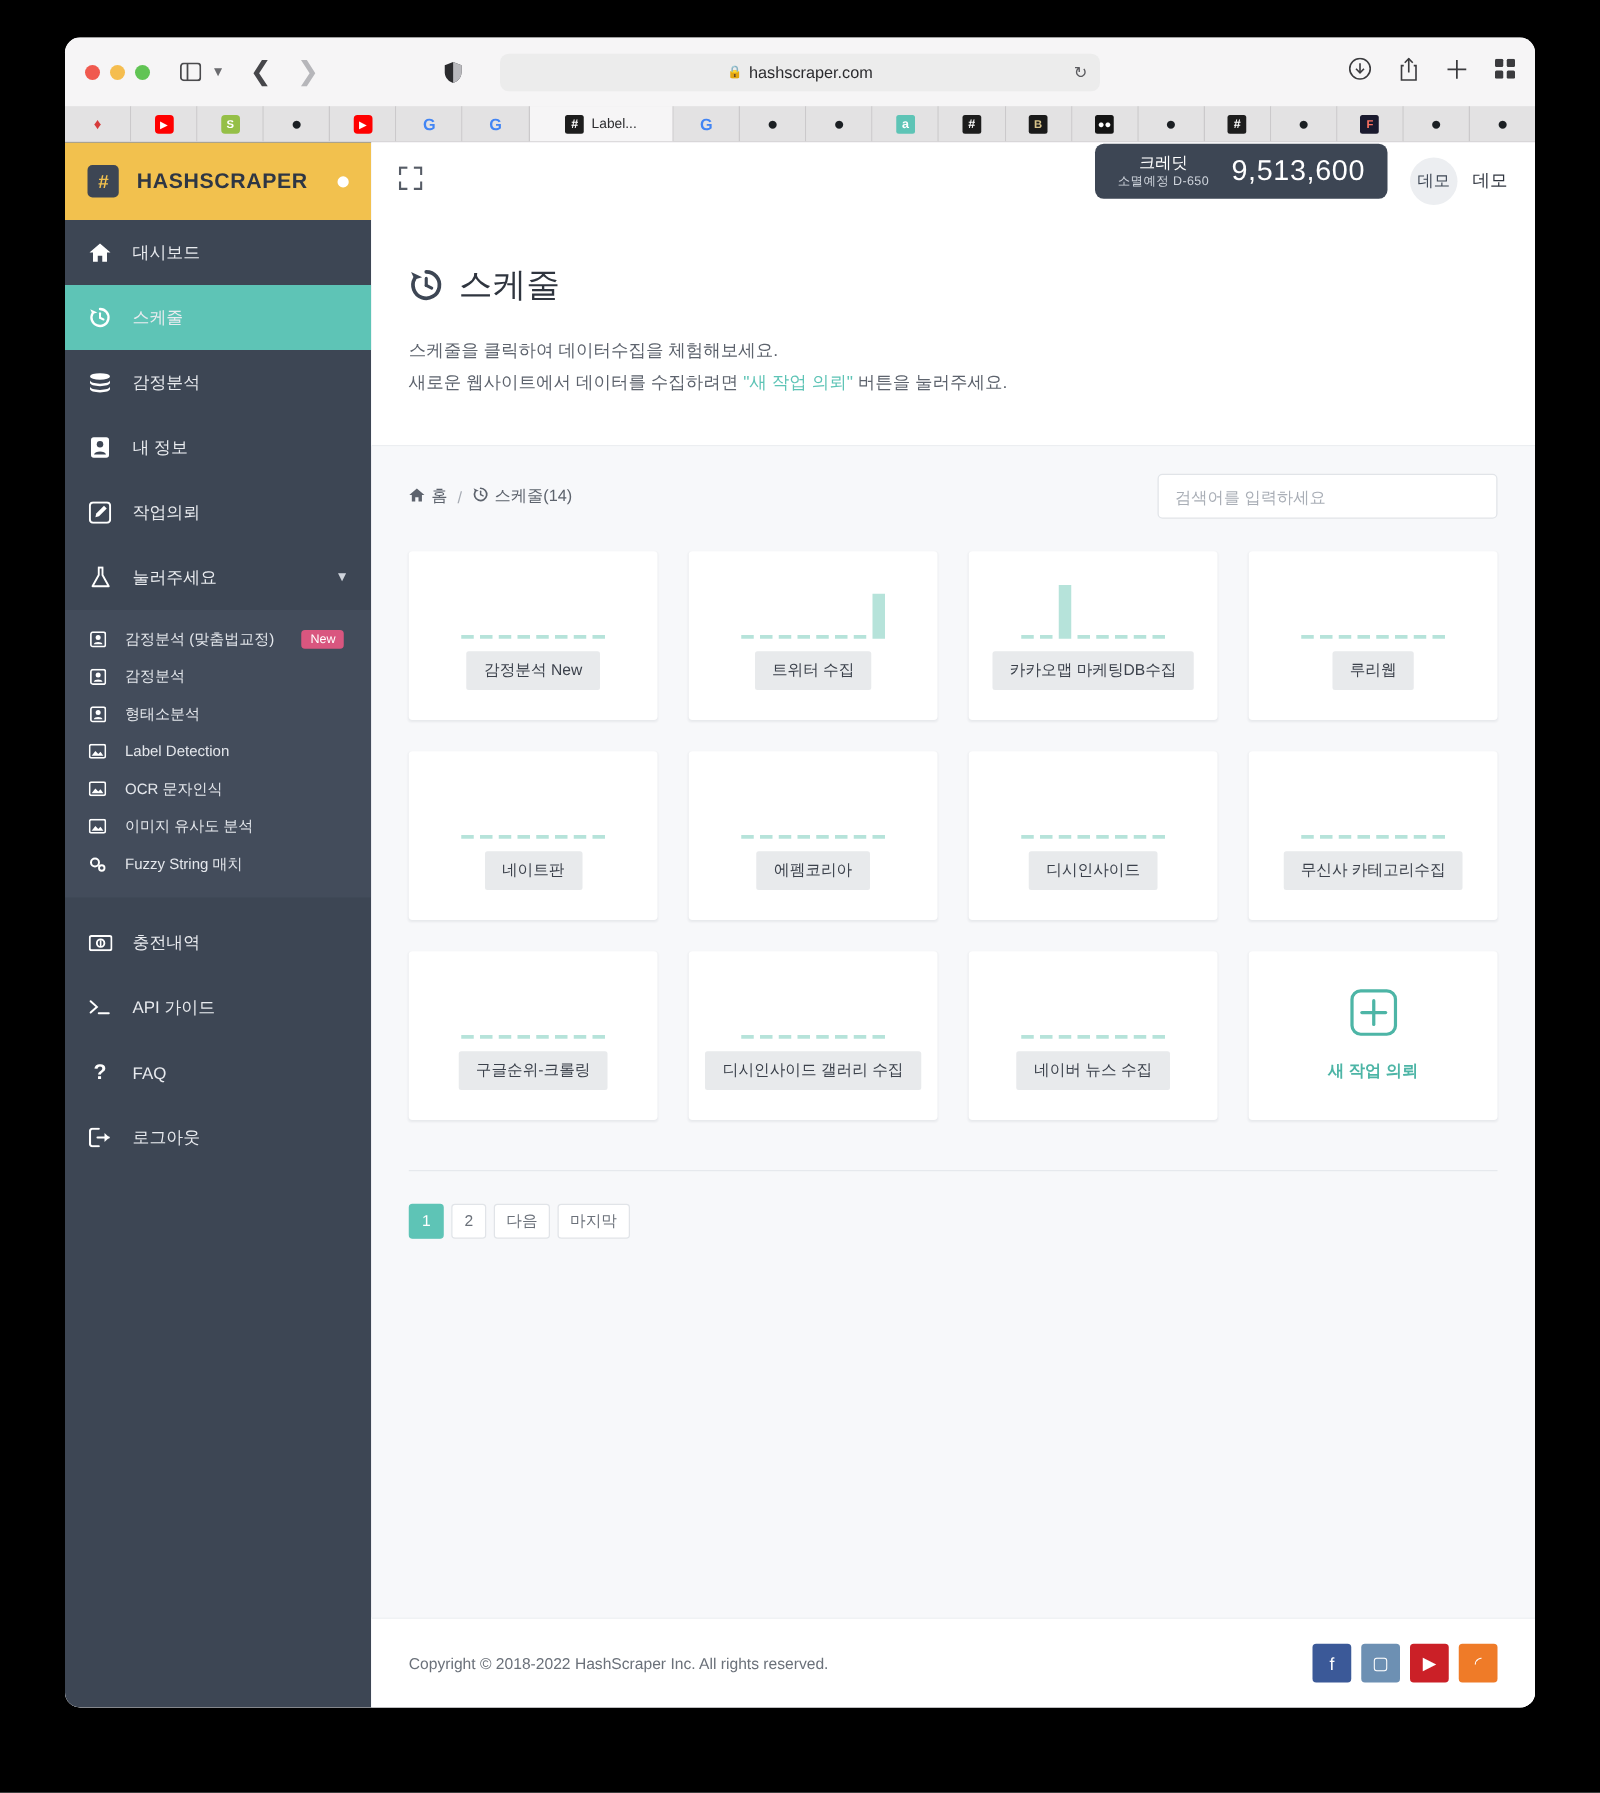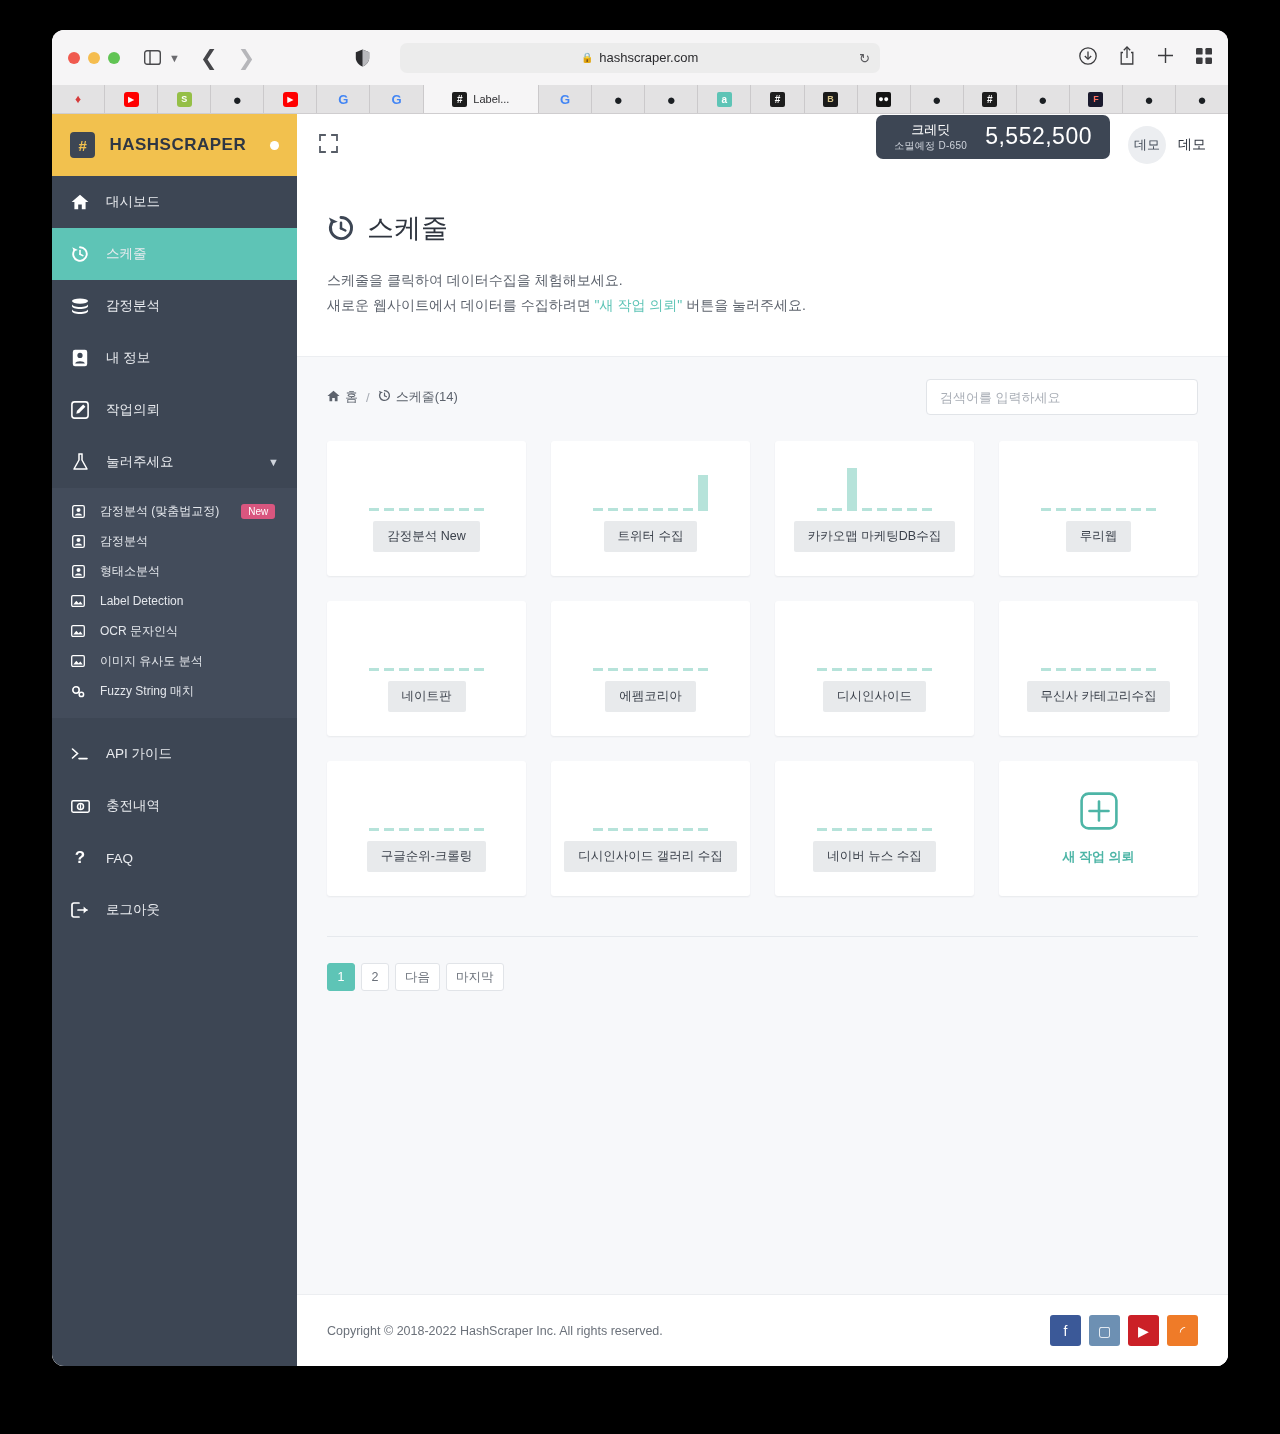--- a/index.html
+++ b/index.html
@@ -679,37 +679,37 @@
                 </svg>
               </span>
               <span>Fuzzy String 매치</span>
             </div>
           </div>
 
         <div class="nav-sep"></div>
 
         <div class="nav-item">
           <span class="ni-icon">
-            <svg width="18" height="14" viewBox="0 0 18 14">
-                <path d="M1.5 2 L6.5 6.5 L1.5 11" fill="none" stroke="#fff" stroke-width="1.6" stroke-linecap="round"></path>
-                <line x1="8" y1="11.6" x2="16" y2="11.6" stroke="#fff" stroke-width="1.6" stroke-linecap="round"></line>
-              </svg>
-          </span>
-          <span>API 가이드</span>
-        </div>
-
-        <div class="nav-item">
-          <span class="ni-icon">
             <svg width="19" height="13" viewBox="0 0 19 13">
                 <rect x="0.8" y="0.8" width="17.4" height="11.4" rx="1.4" fill="none" stroke="#fff" stroke-width="1.5"></rect>
                 <circle cx="9.5" cy="6.5" r="3" fill="none" stroke="#fff" stroke-width="1.5"></circle>
                 <line x1="9.5" y1="4.2" x2="9.5" y2="8.8" stroke="#fff" stroke-width="1.3"></line>
               </svg>
           </span>
           <span>충전내역</span>
+        </div>
+
+        <div class="nav-item">
+          <span class="ni-icon">
+            <svg width="18" height="14" viewBox="0 0 18 14">
+                <path d="M1.5 2 L6.5 6.5 L1.5 11" fill="none" stroke="#fff" stroke-width="1.6" stroke-linecap="round"></path>
+                <line x1="8" y1="11.6" x2="16" y2="11.6" stroke="#fff" stroke-width="1.6" stroke-linecap="round"></line>
+              </svg>
+          </span>
+          <span>API 가이드</span>
         </div>
 
         <div class="nav-item">
           <span class="ni-icon" style="font-size:17px;font-weight:700;">?</span>
           <span>FAQ</span>
         </div>
 
         <div class="nav-item">
           <span class="ni-icon">
             <svg width="18" height="16" viewBox="0 0 18 16">
@@ -730,21 +730,21 @@
           <svg width="19" height="19" viewBox="0 0 19 19">
               <path d="M1 6 V1 H6 M13 1 H18 V6 M18 13 V18 H13 M6 18 H1 V13" fill="none" stroke="#565c66" stroke-width="1.8" stroke-linecap="square"></path>
             </svg>
         </span>
 
         <div class="credit-box">
           <div class="credit-left">
             <div class="credit-label">크레딧</div>
             <div class="credit-expire">소멸예정 D-650</div>
           </div>
-          <div class="credit-value">5,552,500</div>
+          <div class="credit-value">9,513,600</div>
         </div>
 
         <div class="user-area">
           <div class="avatar">데모</div>
           <div class="user-name">데모</div>
         </div>
       </div>
 
       <div class="page-head">
         <div class="page-title">

